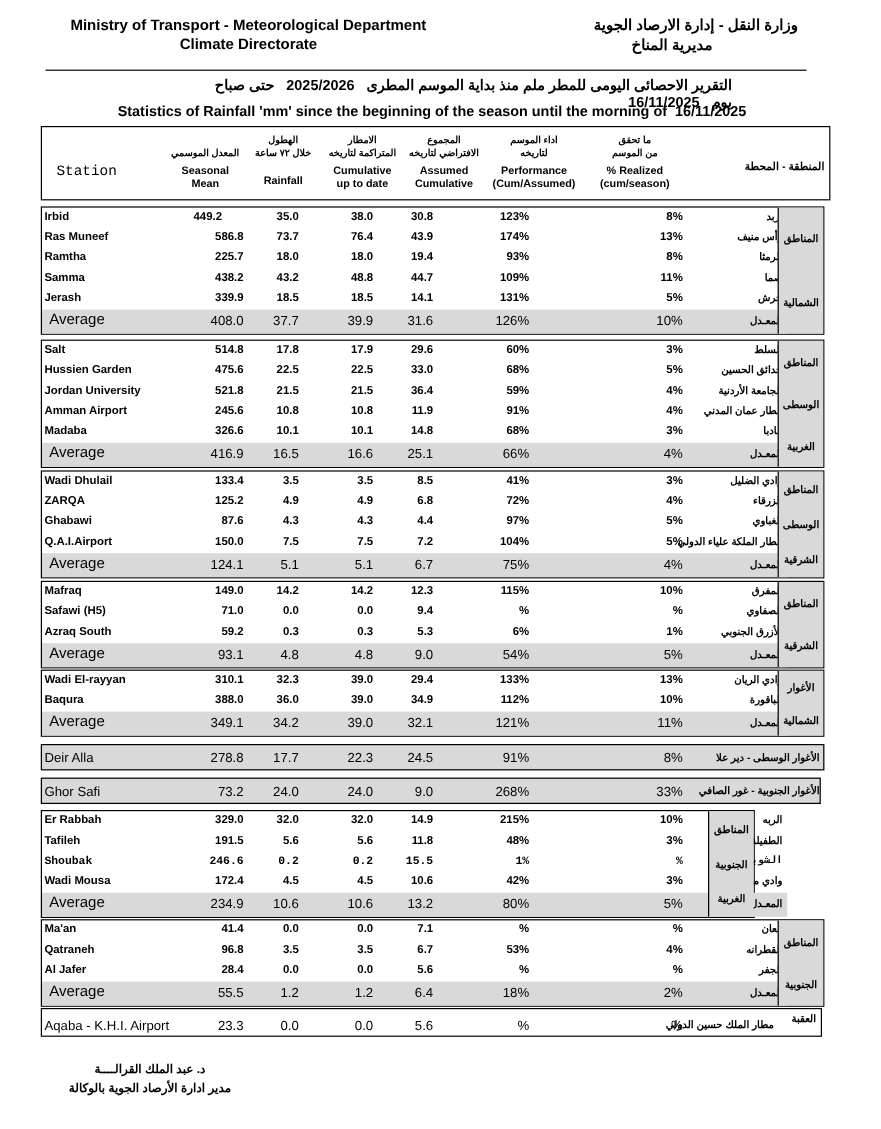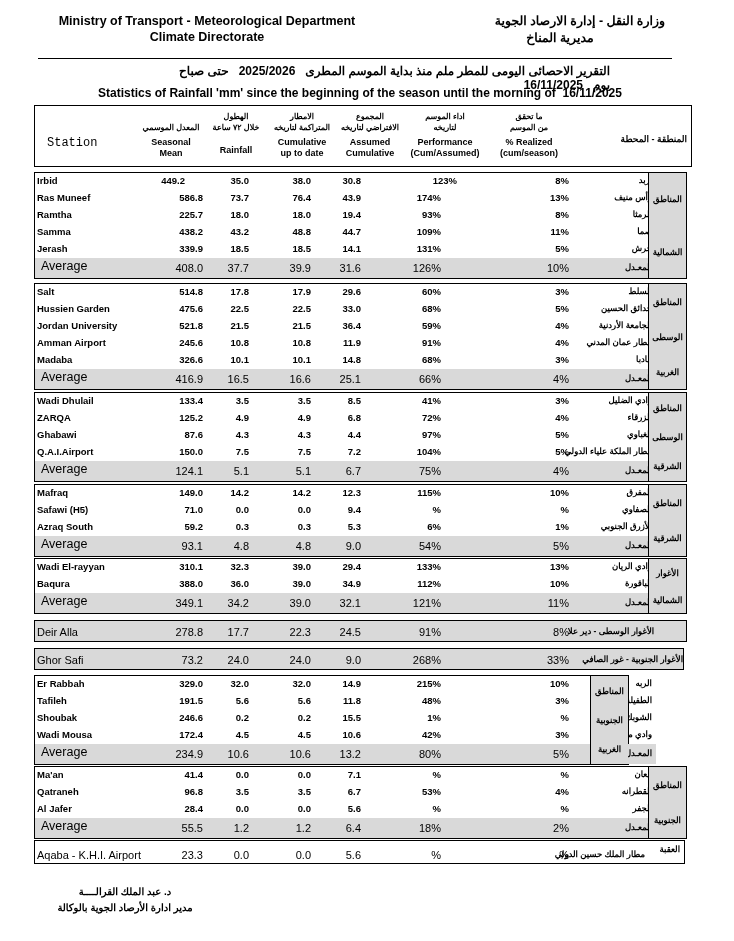--- a/index.html
+++ b/index.html
@@ -89,21 +89,21 @@
 </div>
 
 <div id="tables">
     <div class="block" style="top:172px;width:653px;height:107px;">
       <div class="row" style="top:0px;width:621px;">
         <span class="nm">Irbid</span>
         <span class="num" style="left:100px;width:50px;">449.2</span>
         <span class="num" style="left:176px;width:38px;">35.0</span>
         <span class="num" style="left:238px;width:38px;">38.0</span>
         <span class="num" style="left:296px;width:30px;">30.8</span>
-        <span class="num" style="left:382px;width:40px;">123%</span>
+        <span class="num" style="left:366px;width:40px;">123%</span>
         <span class="num" style="left:498px;width:36px;">8%</span>
         <span class="arn" style="right:4px;width:90px;">اربد</span>
       </div>
       <div class="row" style="top:17px;width:621px;">
         <span class="nm">Ras Muneef</span>
         <span class="num" style="left:118px;width:50px;">586.8</span>
         <span class="num" style="left:176px;width:38px;">73.7</span>
         <span class="num" style="left:238px;width:38px;">76.4</span>
         <span class="num" style="left:296px;width:30px;">43.9</span>
         <span class="num" style="left:366px;width:40px;">174%</span>
@@ -363,21 +363,21 @@
     </div>
     <div class="block single" style="top:620px;width:653px;height:22px;">
       <div class="row" style="top:3px;width:650px;font-weight:normal;font-size:11px;">
         <span class="nm">Deir Alla</span>
         <span class="num" style="left:118px;width:50px;">278.8</span>
         <span class="num" style="left:176px;width:38px;">17.7</span>
         <span class="num" style="left:238px;width:38px;">22.3</span>
         <span class="num" style="left:296px;width:30px;">24.5</span>
         <span class="num" style="left:366px;width:40px;">91%</span>
         <span class="num" style="left:498px;width:36px;">8%</span>
-        <span class="arn" style="right:14px;width:120px;font-weight:bold;text-align:center;">الأغوار الوسطى - دير علا</span>
+        <span class="arn" style="right:2px;width:120px;font-weight:bold;">الأغوار الوسطى - دير علا</span>
       </div>
     </div>
     <div class="block single" style="top:648px;width:650px;height:22px;">
       <div class="row" style="top:3px;width:650px;font-weight:normal;font-size:11px;">
         <span class="nm">Ghor Safi</span>
         <span class="num" style="left:118px;width:50px;">73.2</span>
         <span class="num" style="left:176px;width:38px;">24.0</span>
         <span class="num" style="left:238px;width:38px;">24.0</span>
         <span class="num" style="left:296px;width:30px;">9.0</span>
         <span class="num" style="left:366px;width:40px;">268%</span>
@@ -399,21 +399,21 @@
       <div class="row" style="top:17px;width:621px;">
         <span class="nm">Tafileh</span>
         <span class="num" style="left:118px;width:50px;">191.5</span>
         <span class="num" style="left:176px;width:38px;">5.6</span>
         <span class="num" style="left:238px;width:38px;">5.6</span>
         <span class="num" style="left:296px;width:30px;">11.8</span>
         <span class="num" style="left:366px;width:40px;">48%</span>
         <span class="num" style="left:498px;width:36px;">3%</span>
         <span class="arn" style="right:4px;width:90px;">الطفيلة</span>
       </div>
-      <div class="row" style="top:34px;width:621px;">
+      <div class="row" style="top:34px;width:621px;font-family:Liberation Mono, monospace;">
         <span class="nm">Shoubak</span>
         <span class="num" style="left:118px;width:50px;">246.6</span>
         <span class="num" style="left:176px;width:38px;">0.2</span>
         <span class="num" style="left:238px;width:38px;">0.2</span>
         <span class="num" style="left:296px;width:30px;">15.5</span>
         <span class="num" style="left:366px;width:40px;">1%</span>
         <span class="num" style="left:498px;width:36px;">%</span>
         <span class="arn" style="right:4px;width:90px;">الشوبك</span>
       </div>
       <div class="row" style="top:51px;width:621px;">

